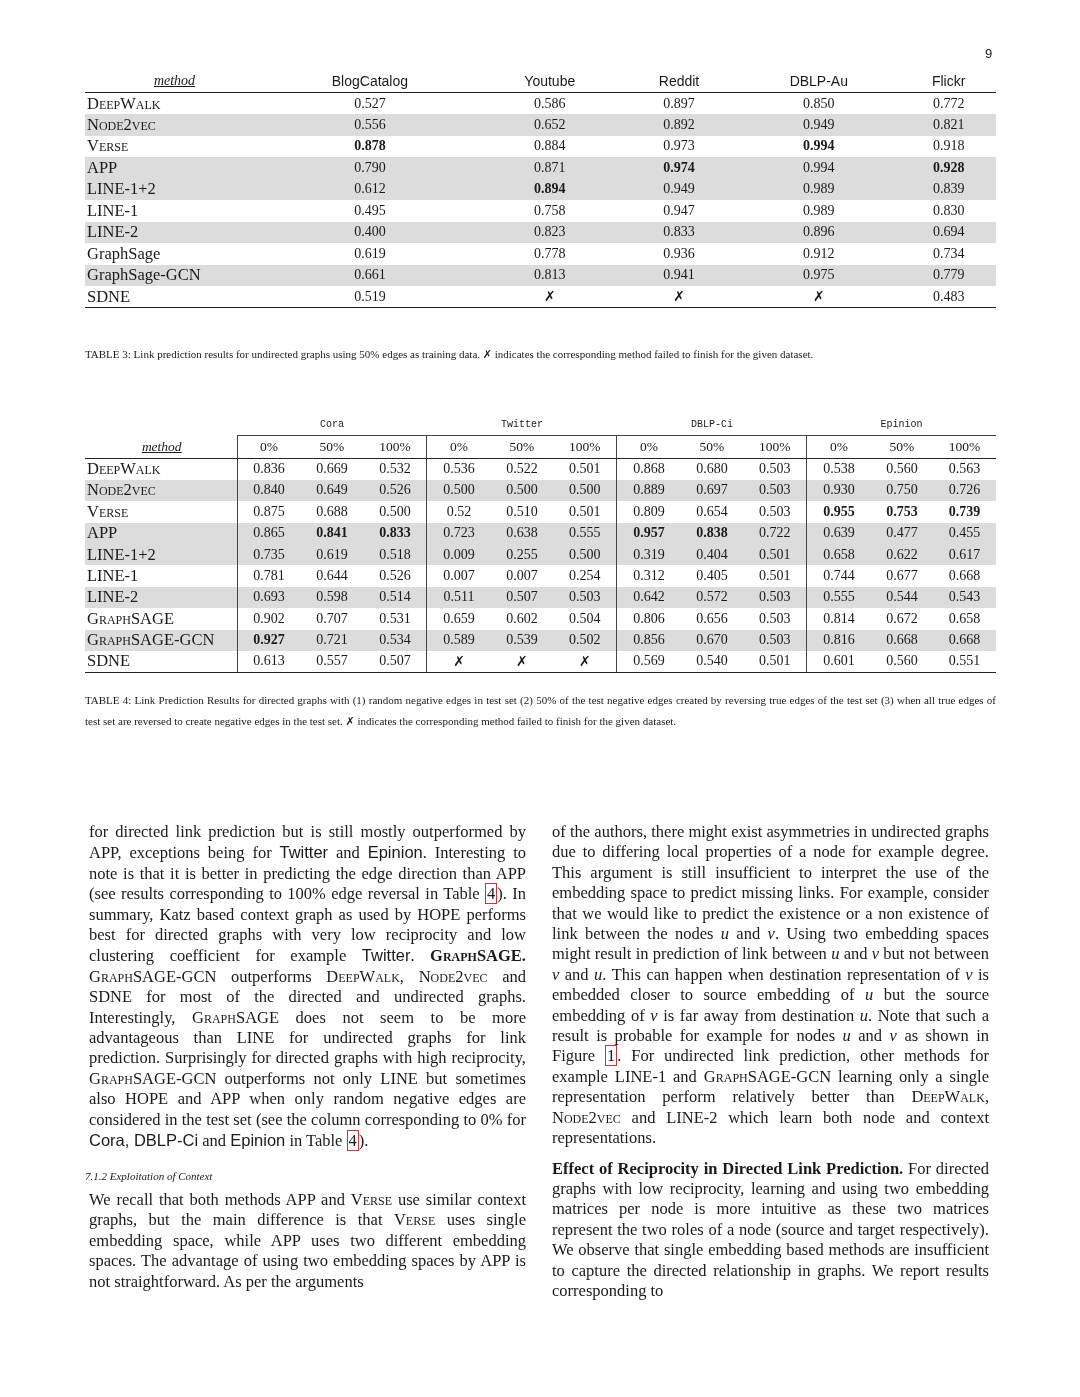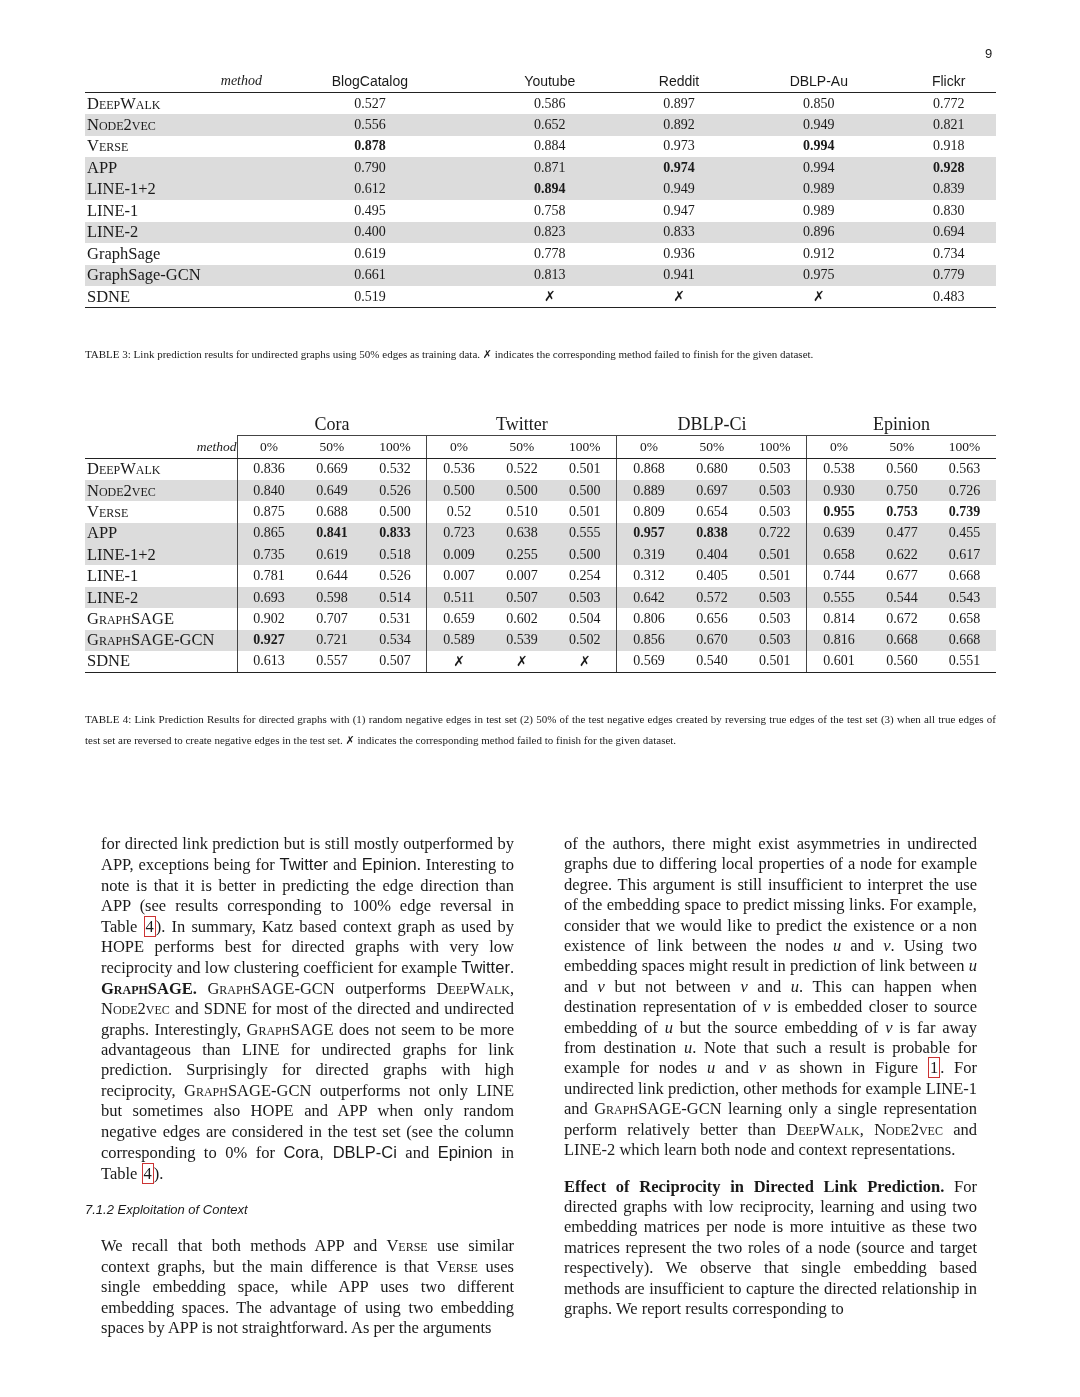--- a/index.html
+++ b/index.html
@@ -4,40 +4,40 @@
 <style>
   html, body { margin:0; padding:0; background:#ffffff; }
   body { width:1080px; height:1397px; position:relative; overflow:hidden; color:#1a1a1a;
          font-family:"Liberation Serif","DejaVu Serif",serif; }
   .page-num { position:absolute; top:46px; left:985px; font-family:"Liberation Sans",sans-serif; font-size:13px; }
   .sans { font-family:"Liberation Sans","DejaVu Sans",sans-serif; }
   table { border-collapse:collapse; position:absolute; left:85px; width:911px; }
   td, th { padding:0; text-align:center; font-weight:normal; font-size:14px; }
   .sc { font-variant:small-caps;font-family:Liberation Serif, serif; }
   .mcol { text-align:left; font-size:16.5px; padding-left:2px; }
-  .hdr-m { text-align:right; font-style:italic; font-size:14px; padding-left:2px; }
+  .hdr-m { text-align:center; font-style:italic; font-size:14px; padding-left:2px;text-decoration:underline; }
   tr.shade td { background:#dcdcdc; }
   .b { font-weight:bold; }
   #t3 { top:70px; }
   #t3 tr { height:21.5px; }
   #t3 .hrow th { font-family:"Liberation Sans",sans-serif; font-size:14px; border-bottom:1.5px solid #222; height:22px; }
   #t3 tbody tr:last-child td { border-bottom:1.5px solid #222; }
   #t4 { top:414px; }
   #t4 tr { height:21.4px; }
-  #t4 .grp th { font-family:Liberation Serif, serif; font-size:18px; height:20px; }
+  #t4 .grp th { font-family:Liberation Mono, monospace; font-size:10px; height:20px; }
   #t4 .grp th.g { border-bottom:1px solid #444; }
   #t4 .sub th { font-size:13.5px; border-bottom:1.5px solid #222; height:22px; }
   #t4 tbody tr:last-child td { border-bottom:1.5px solid #222; }
   #t4 .vl { border-left:1px solid #444; }
   .caption { position:absolute; left:85px; width:911px; font-size:11px; line-height:20.5px; text-align:justify; }
   .col { position:absolute; width:445px; font-size:16.5px; line-height:20.4px; text-align:justify; }
-  .col p { margin:16px; }
+  .col p { margin:4px; }
   .ref { border:1px solid #cc3333; padding:0 1px; }
   .mi { font-style:italic; }
-  .subsec { font-family:Liberation Sans, sans-serif; font-style:italic; font-size:13px; margin:14px 0 4px 0 !important; }
+  .subsec { font-family:Liberation Serif, serif; font-style:italic; font-size:11px; margin:14px 0 4px 0 !important; }
 </style>
 </head>
 <body>
 
 <div class="page-num">9</div>
 
 <table id="t3">
   <thead>
     <tr class="hrow">
       <th class="hdr-m" style="font-family:'Liberation Serif',serif;width:175px">method</th>
@@ -306,21 +306,21 @@
         <td class="vl">0.569</td>
         <td>0.540</td>
         <td>0.501</td>
         <td class="vl">0.601</td>
         <td>0.560</td>
         <td>0.551</td>
       </tr>
     </tbody>
 </table>
 
-<div class="caption" style="top:709px">TABLE 4: Link Prediction Results for directed graphs with (1) random negative edges in test set (2) 50% of the test negative edges created by reversing true edges of the test set (3) when all true edges of test set are reversed to create negative edges in the test set. ✗ indicates the corresponding method failed to finish for the given dataset.</div>
+<div class="caption" style="top:690px">TABLE 4: Link Prediction Results for directed graphs with (1) random negative edges in test set (2) 50% of the test negative edges created by reversing true edges of the test set (3) when all true edges of test set are reversed to create negative edges in the test set. ✗ indicates the corresponding method failed to finish for the given dataset.</div>
 
 <div class="col" style="left:85px; top:818px">
   <p><span>for directed link prediction but is still mostly outperformed by APP, exceptions being for </span><span class="sans">Twitter</span><span> and </span><span class="sans">Epinion</span><span>. Interesting to note is that it is better in predicting the edge direction than APP (see results corresponding to 100% edge reversal in Table </span><span class="ref">4</span><span>). In summary, Katz based context graph as used by HOPE performs best for directed graphs with very low reciprocity and low clustering coefficient for example </span><span class="sans">Twitter</span><span>. </span><span class="sc b">GraphSAGE.</span><span> </span><span class="sc">GraphSAGE-GCN</span><span> outperforms </span><span class="sc">DeepWalk</span><span>, </span><span class="sc">Node2vec</span><span> and SDNE for most of the directed and undirected graphs. Interestingly, </span><span class="sc">GraphSAGE</span><span> does not seem to be more advantageous than LINE for undirected graphs for link prediction. Surprisingly for directed graphs with high reciprocity, </span><span class="sc">GraphSAGE-GCN</span><span> outperforms not only LINE but sometimes also HOPE and APP when only random negative edges are considered in the test set (see the column corresponding to 0% for </span><span class="sans">Cora, DBLP-Ci</span><span>  and </span><span class="sans">Epinion</span><span>  in Table </span><span class="ref">4</span><span>).</span></p>
   <p class="subsec">7.1.2   Exploitation of Context</p>
   <p><span>We recall that both methods APP and </span><span class="sc">Verse</span><span> use similar context graphs, but the main difference is that </span><span class="sc">Verse</span><span> uses single embedding space, while APP uses two different embedding spaces. The advantage of using two embedding spaces by APP is not straightforward. As per the arguments</span></p>
 </div>
 
 <div class="col" style="left:548px; top:818px">
   <p><span>of the authors, there might exist asymmetries in undirected graphs due to differing local properties of a node for example degree. This argument is still insufficient to interpret the use of the embedding space to predict missing links. For example, consider that we would like to predict the existence or a non existence of link between the nodes </span><span class="mi">u</span><span> and </span><span class="mi">v</span><span>. Using two embedding spaces might result in prediction of link between </span><span class="mi">u</span><span> and </span><span class="mi">v</span><span> but not between </span><span class="mi">v</span><span> and </span><span class="mi">u</span><span>. This can happen when destination representation of </span><span class="mi">v</span><span> is embedded closer to source embedding of </span><span class="mi">u</span><span> but the source embedding of </span><span class="mi">v</span><span> is far away from destination </span><span class="mi">u</span><span>. Note that such a result is probable for example for nodes </span><span class="mi">u</span><span> and </span><span class="mi">v</span><span> as shown in Figure </span><span class="ref">1</span><span>. For undirected link prediction, other methods for example LINE-1 and </span><span class="sc">GraphSAGE-GCN</span><span> learning only a single representation perform relatively better than </span><span class="sc">DeepWalk</span><span>, </span><span class="sc">Node2vec</span><span> and LINE-2 which learn both node and context representations.</span></p>
   <p style="margin-top:10px"><span class="b">Effect of Reciprocity in Directed Link Prediction.</span><span> For directed graphs with low reciprocity, learning and using two embedding matrices per node is more intuitive as these two matrices represent the two roles of a node (source and target respectively). We observe that single embedding based methods are insufficient to capture the directed relationship in graphs. We report results corresponding to</span></p>

